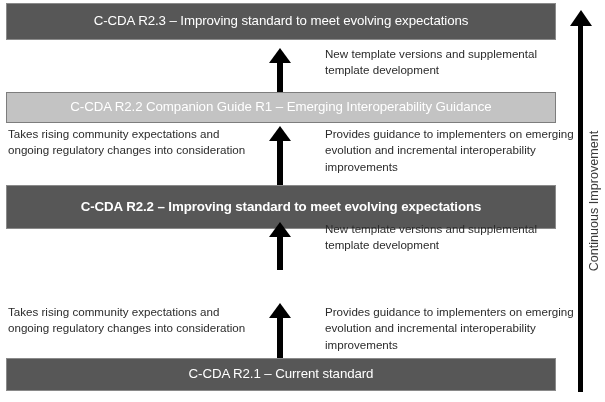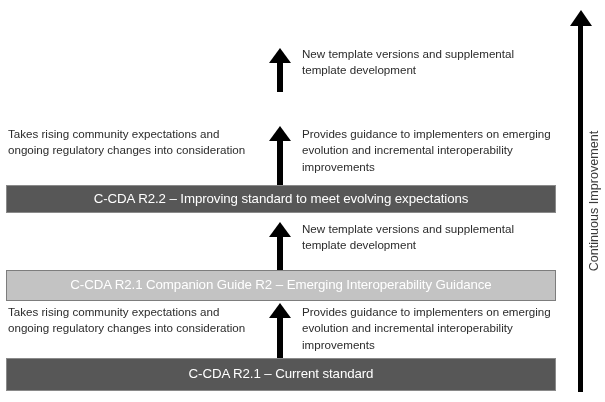--- a/index.html
+++ b/index.html
@@ -60,21 +60,21 @@
     position: absolute;
     font-size: 11.6px;
     line-height: 1.42;
     color: #2b2b2b;
   }
   .note.left {
     left: 2px;
     width: 255px;
   }
   .note.right {
-    left: 296px;
+    left: 319px;
     width: 250px;
   }
 
   
   .flow-arrow {
     position: absolute;
     width: 22px;
   }
   .flow-arrow .shaft {
     position: absolute;
@@ -138,54 +138,57 @@
     display: inline-block;
   }
 </style>
 </head>
 <body>
 
 <div id="canvas">
 
   <div class="stack">
 
+    <div class="bar dark" style="top:3px; height:37px;">
+      <span>C-CDA R2.3 – Improving standard to meet evolving expectations</span>
+    </div>
 
     <div class="gap" style="top:40px; height:52px;">
       <div class="note right" style="top:6px;">New template versions and supplemental template development</div>
       <div class="flow-arrow" style="left:263px; top:8px; height:44px;">
         <div class="head"></div>
         <div class="shaft" style="top:13px;"></div>
       </div>
     </div>
 
+    <div class="bar light" style="top:92px; height:31px;">
+      <span>C-CDA R2.2 Companion Guide R1 – Emerging Interoperability Guidance</span>
+    </div>
 
     <div class="gap" style="top:123px; height:62px;">
       <div class="note left" style="top:3px;">Takes rising community expectations and ongoing regulatory changes into consideration</div>
       <div class="note right" style="top:3px;">Provides guidance to implementers on emerging evolution and incremental interoperability improvements</div>
       <div class="flow-arrow" style="left:263px; top:3px; height:59px;">
         <div class="head"></div>
         <div class="shaft" style="top:13px;"></div>
       </div>
     </div>
 
-    <div class="bar dark" style="top:185px; height:28px;">
+    <div class="bar dark" style="top:185px; height:44px;font-weight:bold;">
       <span>C-CDA R2.2 – Improving standard to meet evolving expectations</span>
     </div>
 
     <div class="gap" style="top:213px; height:57px;">
       <div class="note right" style="top:8px;">New template versions and supplemental template development</div>
       <div class="flow-arrow" style="left:263px; top:9px; height:48px;">
         <div class="head"></div>
         <div class="shaft" style="top:13px;"></div>
       </div>
     </div>
 
-    <div class="bar light" style="top:270px; height:31px;">
-      <span>C-CDA R2.1 Companion Guide R2 – Emerging Interoperability Guidance</span>
-    </div>
 
     <div class="gap" style="top:301px; height:57px;">
       <div class="note left" style="top:3px;">Takes rising community expectations and ongoing regulatory changes into consideration</div>
       <div class="note right" style="top:3px;">Provides guidance to implementers on emerging evolution and incremental interoperability improvements</div>
       <div class="flow-arrow" style="left:263px; top:2px; height:55px;">
         <div class="head"></div>
         <div class="shaft" style="top:13px;"></div>
       </div>
     </div>
 

